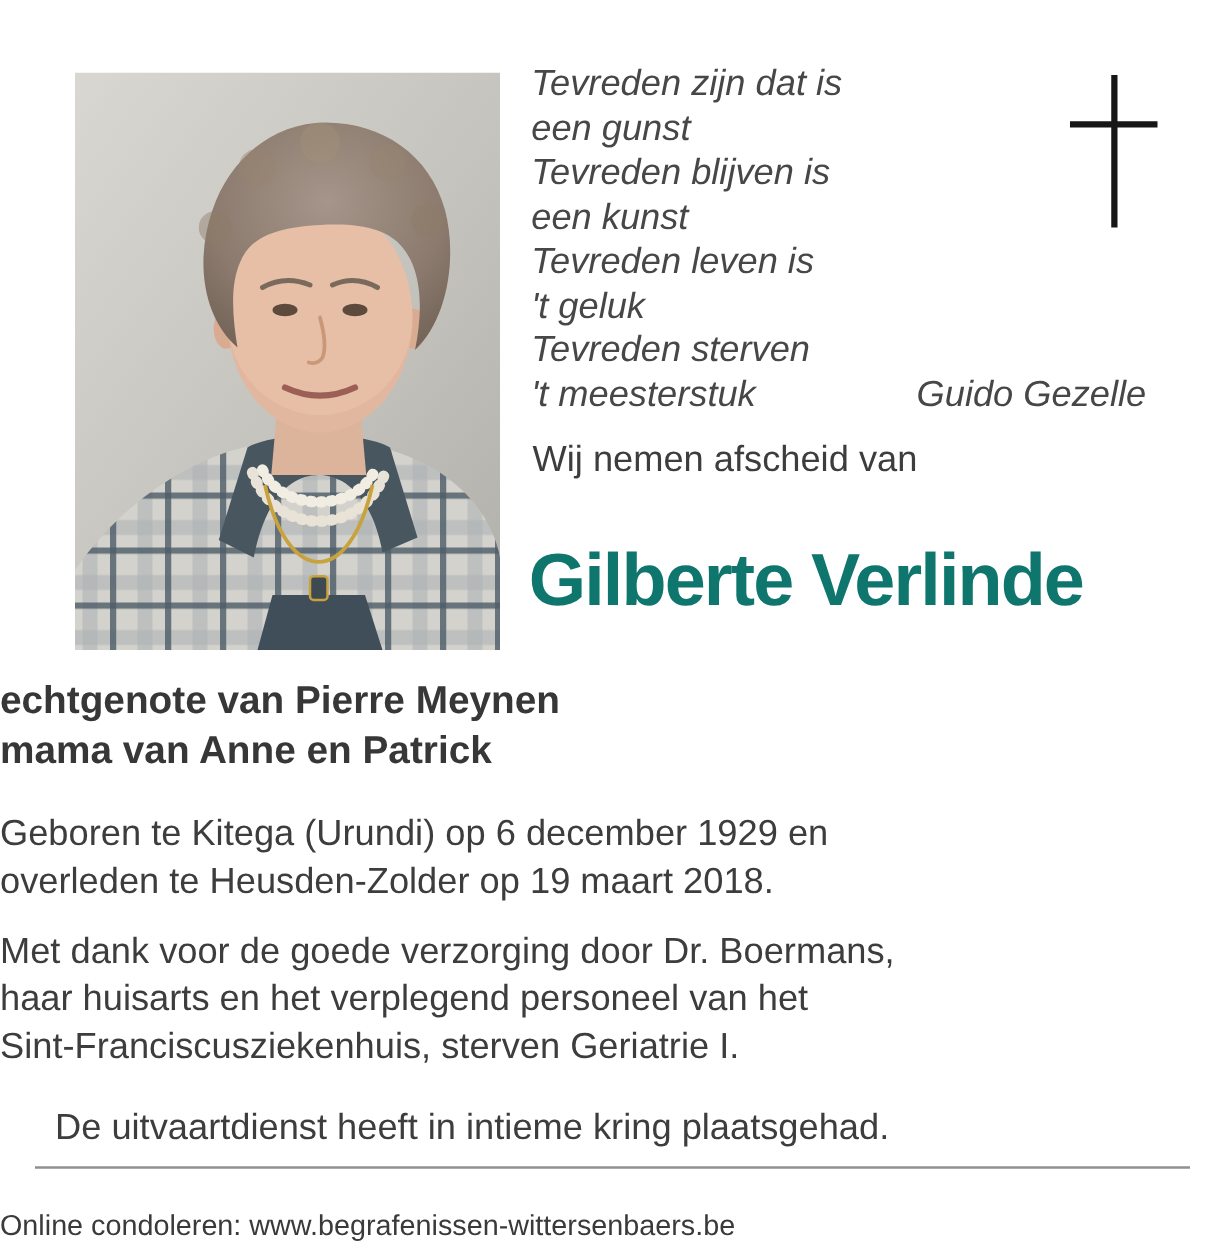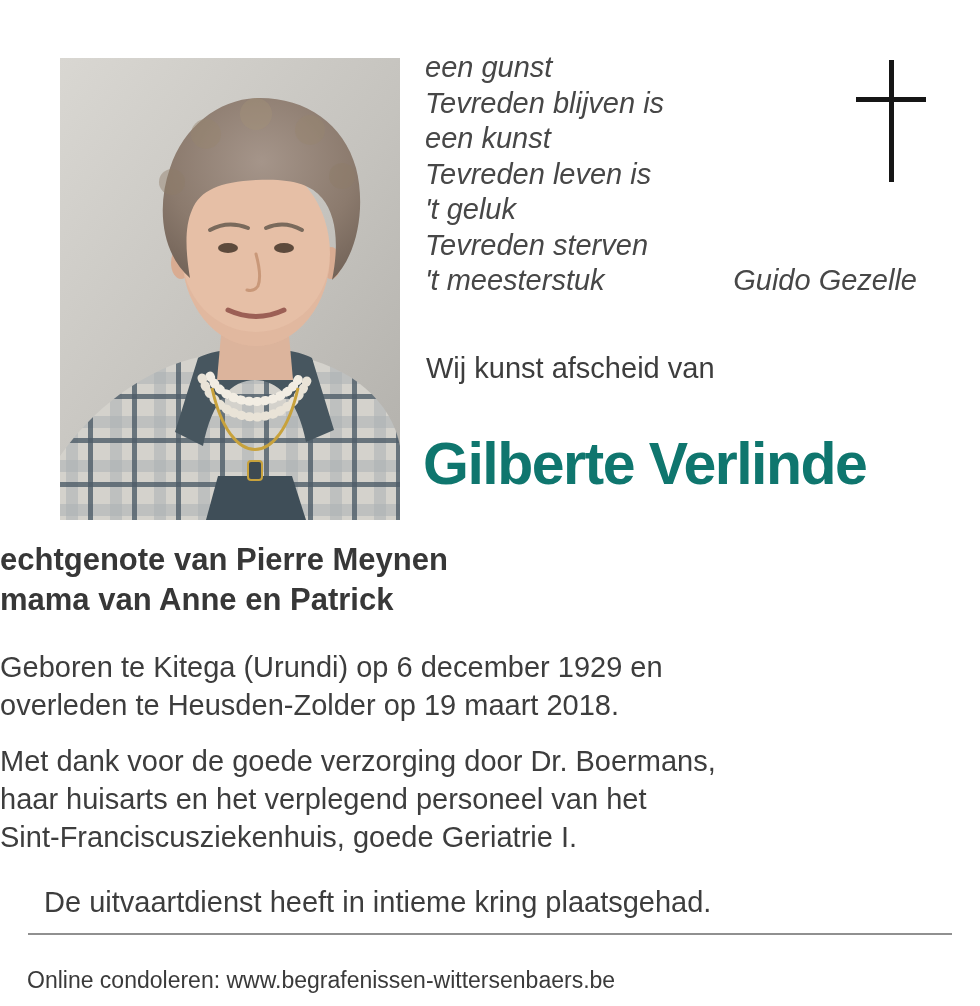--- a/index.html
+++ b/index.html
@@ -34,21 +34,21 @@
   }
 
   .center { position:absolute; left:0; width:100%; text-align:left; }
   .relations { top:540px; font-size:31px; font-weight:700; line-height:40px; color:#373737; }
   .life     { top:648px; font-size:29px; line-height:38px; }
   .thanks   { top:742px; font-size:29px; line-height:38px; }
   .service  { top:886px; font-size:29px;padding-left:44px; }
 
   .divider { position:absolute; left:28px; right:28px; top:933px; border-top:2px solid #909090; }
   .footer1 { top:941px; font-size:23px; line-height:27px; color:#3a3a3a; }
-  .footer2 { top:967px; font-size:23px; line-height:27px; color:#3a3a3a;padding-left:27px; }
+  .footer2 { top:967px; font-size:23px; line-height:27px; color:#3a3a3a; }
 </style>
 </head>
 <body>
 
 <div class="page">
 
   <div class="photo">
     <svg viewBox="0 0 340 462" preserveAspectRatio="none">
       <defs>
         <linearGradient id="bgGrad" x1="0" y1="0" x2="1" y2="1">
@@ -92,52 +92,53 @@
       <path d="M130,220 C102,196 96,150 110,110 C124,68 160,40 200,40 C246,40 284,66 296,110 C306,148 298,198 272,222 C279,188 277,158 262,140 C251,126 230,120 196,122 C160,124 140,132 132,152 C124,170 126,196 130,220 Z" fill="url(#hairGrad)"></path>
       <circle cx="146" cy="76" r="15" fill="#97866f" opacity="0.45"></circle>
       <circle cx="196" cy="56" r="16" fill="#a29078" opacity="0.45"></circle>
       <circle cx="250" cy="72" r="15" fill="#97866f" opacity="0.45"></circle>
       <circle cx="282" cy="118" r="13" fill="#8d7c68" opacity="0.45"></circle>
       <circle cx="112" cy="124" r="13" fill="#8d7c68" opacity="0.45"></circle>
     </svg>
   </div>
 
   <div class="poem">
+    <div class="poem-line">Tevreden zijn dat is</div>
     <div class="poem-line">een gunst</div>
     <div class="poem-line">Tevreden blijven is</div>
     <div class="poem-line">een kunst</div>
     <div class="poem-line">Tevreden leven is</div>
     <div class="poem-line">'t geluk</div>
     <div class="poem-line">Tevreden sterven</div>
     <div class="poem-last">
       <span>'t meesterstuk</span>
       <span>Guido Gezelle</span>
     </div>
   </div>
 
   <div class="cross"></div>
 
-  <div class="intro">Wij kunst afscheid van</div>
+  <div class="intro">Wij nemen afscheid van</div>
 
   <div class="name">Gilberte Verlinde</div>
 
   <div class="center relations">
     <div>echtgenote van Pierre Meynen</div>
     <div>mama van Anne en Patrick</div>
   </div>
 
   <div class="center life">
     <div>Geboren te Kitega (Urundi) op 6 december 1929 en</div>
     <div>overleden te Heusden-Zolder op 19 maart 2018.</div>
   </div>
 
   <div class="center thanks">
     <div>Met dank voor de goede verzorging door Dr. Boermans,</div>
     <div>haar huisarts en het verplegend personeel van het</div>
-    <div>Sint-Franciscusziekenhuis, goede Geriatrie I.</div>
+    <div>Sint-Franciscusziekenhuis, sterven Geriatrie I.</div>
   </div>
 
   <div class="center service">De uitvaartdienst heeft in intieme kring plaatsgehad.</div>
 
   <div class="divider"></div>
 
   <div class="center footer2">Online condoleren: www.begrafenissen-wittersenbaers.be</div>
 
 </div>
 

